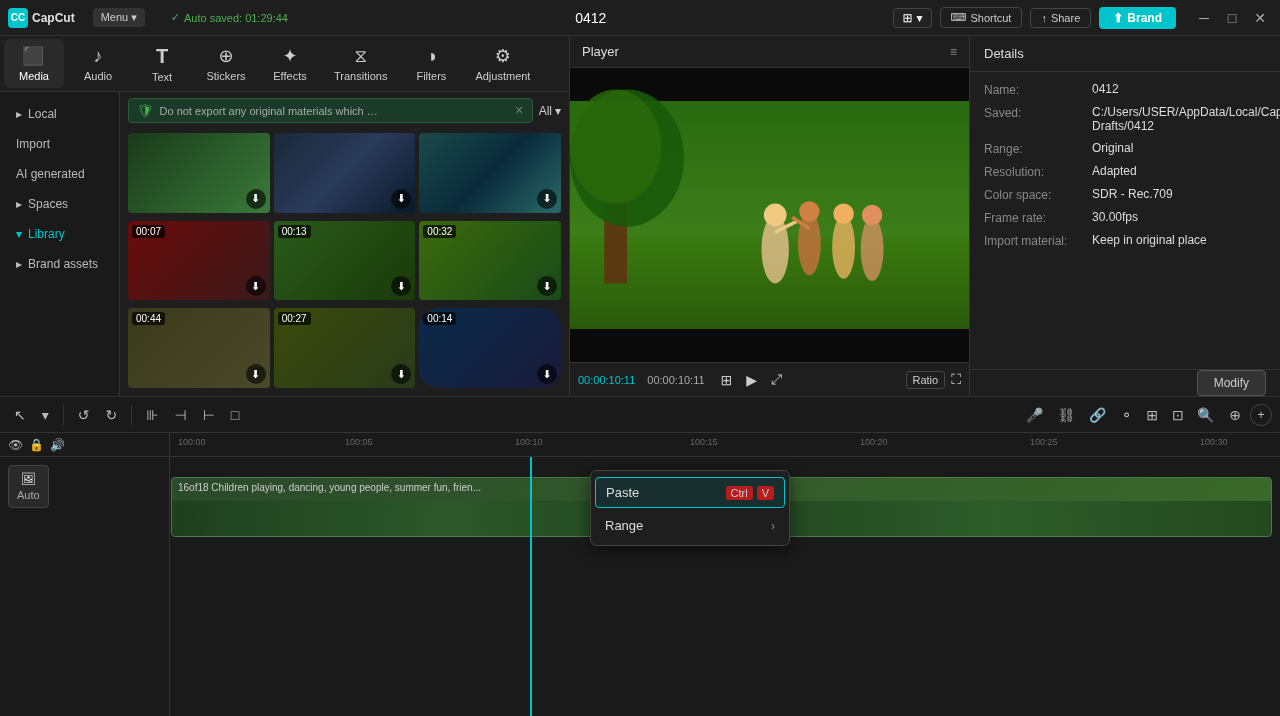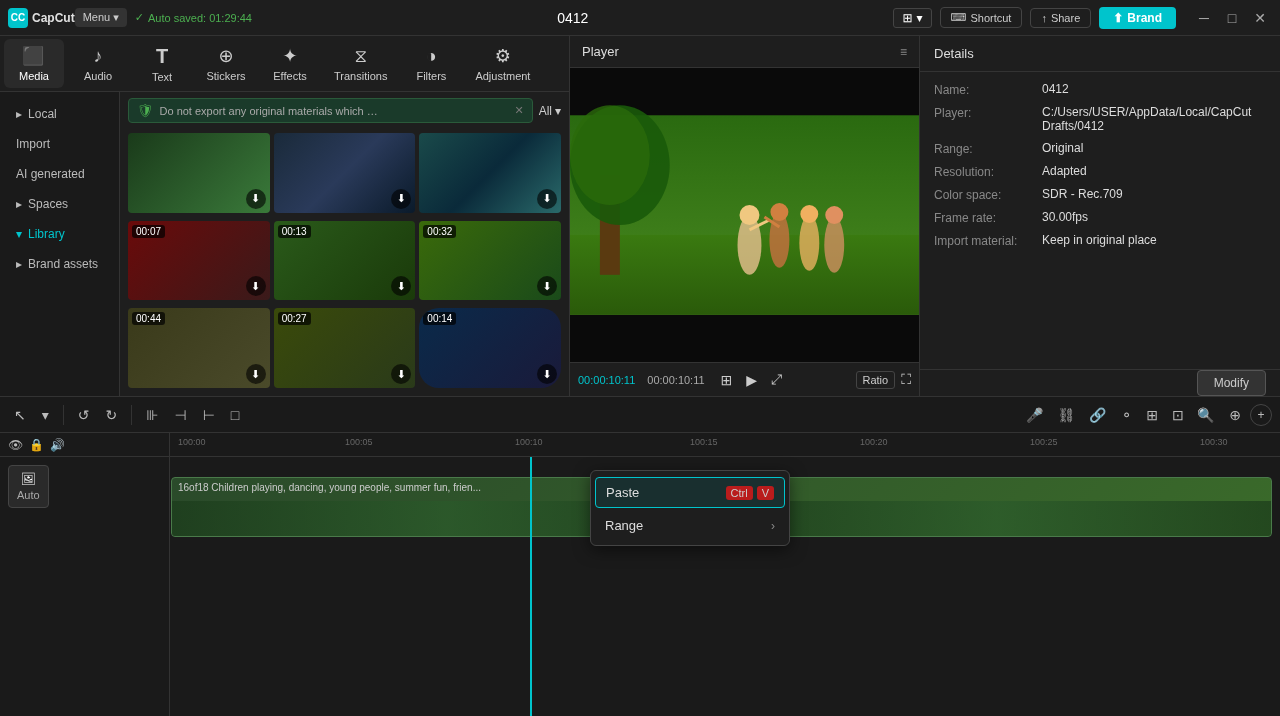--- a/index.html
+++ b/index.html
@@ -1,19 +1,19 @@
 <!DOCTYPE html>
 <html><head>
   <meta charset="utf-8">
   <style>
     * { margin: 0; padding: 0; box-sizing: border-box; }
     body { width: 1280px; height: 716px; background: #1a1a1a; color: #fff; font-family: 'Segoe UI', Arial, sans-serif; font-size: 12px; overflow: hidden; }
 
     
-    #topbar { display: flex; align-items: center; height: 36px; background: #1e1e1e; border-bottom: 1px solid #333; padding: 7px 8px; gap: 0; }
+    #topbar { display: flex; align-items: center; height: 36px; background: #1e1e1e; border-bottom: 1px solid #333; padding: 7px 8px; gap: 18px; }
     #topbar .logo { display: flex; align-items: center; gap: 4px; font-size: 12px; font-weight: bold; color: #e0e0e0; }
     #topbar .logo-icon { width: 20px; height: 20px; background: #00c4cc; border-radius: 4px; display: flex; align-items: center; justify-content: center; font-size: 10px; color: #fff; }
     #topbar .menu-btn { background: #333; border: none; color: #ccc; padding: 3px 8px; border-radius: 4px; cursor: pointer; font-size: 11px; }
     #topbar .auto-saved { display: flex; align-items: center; gap: 4px; color: #4CAF50; font-size: 11px; margin-left: 8px; }
     #topbar .project-name { flex: 1; text-align: center; font-size: 14px; color: #fff; font-weight: 500; }
     #topbar .right-actions { display: flex; align-items: center; gap: 8px; }
     #topbar .shortcut-btn { display: flex; align-items: center; gap: 4px; background: transparent; border: 1px solid #444; color: #ccc; padding: 3px 10px; border-radius: 4px; cursor: pointer; font-size: 11px; }
     #topbar .share-btn { display: flex; align-items: center; gap: 4px; background: transparent; border: 1px solid #444; color: #ccc; padding: 3px 10px; border-radius: 4px; cursor: pointer; font-size: 11px; }
     #topbar .export-btn { display: flex; align-items: center; gap: 4px; background: #00c4cc; border: none; color: #fff; padding: 4px 14px; border-radius: 4px; cursor: pointer; font-size: 12px; font-weight: bold; }
     #topbar .win-btns { display: flex; gap: 4px; margin-left: 8px; }
@@ -52,21 +52,21 @@
     .thumb-bg { width: 100%; height: 100%; }
     .thumb-duration { position: absolute; top: 4px; left: 4px; background: rgba(0,0,0,0.7); padding: 1px 4px; border-radius: 3px; font-size: 10px; color: #fff; }
     .thumb-download { position: absolute; bottom: 4px; right: 4px; background: rgba(0,0,0,0.6); border-radius: 50%; width: 20px; height: 20px; display: flex; align-items: center; justify-content: center; font-size: 11px; color: #fff; }
 
     
     .thumb-1 { background: linear-gradient(135deg, #1a3a2a, #0d1f15); }
     .thumb-2 { background: linear-gradient(135deg, #1a2a3a, #0d151f); }
     .thumb-3 { background: linear-gradient(135deg, #0d2a2a, #051515); }
 
     
-    #player-panel { width: 350px; display: flex; flex-direction: column; background: #1e1e1e; border-right: 1px solid #333; }
+    #player-panel { width: 400px; display: flex; flex-direction: column; background: #1e1e1e; border-right: 1px solid #333; }
     #player-header { display: flex; align-items: center; justify-content: space-between; padding: 8px 12px; border-bottom: 1px solid #333; }
     #player-header .player-title { font-size: 13px; color: #ddd; }
     #player-video { flex: 1; background: #0a0a0a; position: relative; overflow: hidden; display: flex; align-items: center; justify-content: center; }
     #player-controls { display: flex; align-items: center; padding: 6px 8px; gap: 6px; border-top: 1px solid #333; }
     .time-display { font-size: 11px; color: #00c4cc; }
     .time-sep { color: #555; font-size: 11px; }
     .time-total { font-size: 11px; color: #aaa; }
     .ctrl-btn { background: transparent; border: none; color: #ccc; cursor: pointer; font-size: 14px; padding: 2px 4px; }
     .ratio-btn { background: transparent; border: 1px solid #444; color: #ccc; padding: 2px 6px; border-radius: 3px; font-size: 11px; cursor: pointer; margin-left: auto; }
     .fullscreen-btn { background: transparent; border: none; color: #ccc; cursor: pointer; font-size: 14px; }
@@ -340,21 +340,21 @@
   </div>
 
   <div id="details-panel">
     <div id="details-header">Details</div>
     <div id="details-body">
       <div class="detail-row">
         <span class="detail-label">Name:</span>
         <span class="detail-value">0412</span>
       </div>
       <div class="detail-row">
-        <span class="detail-label">Player:</span>
+        <span class="detail-label">Saved:</span>
         <span class="detail-value">C:/Users/USER/AppData/Local/CapCut Drafts/0412</span>
       </div>
       <div class="detail-row">
         <span class="detail-label">Range:</span>
         <span class="detail-value">Original</span>
       </div>
       <div class="detail-row">
         <span class="detail-label">Resolution:</span>
         <span class="detail-value">Adapted</span>
       </div>

